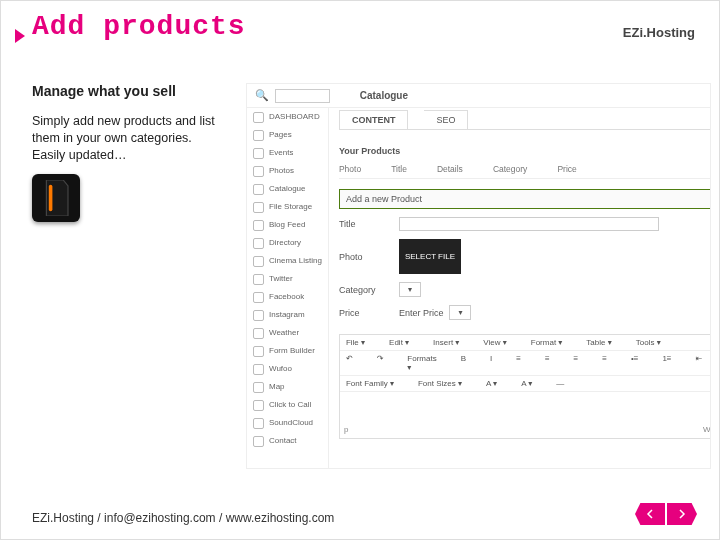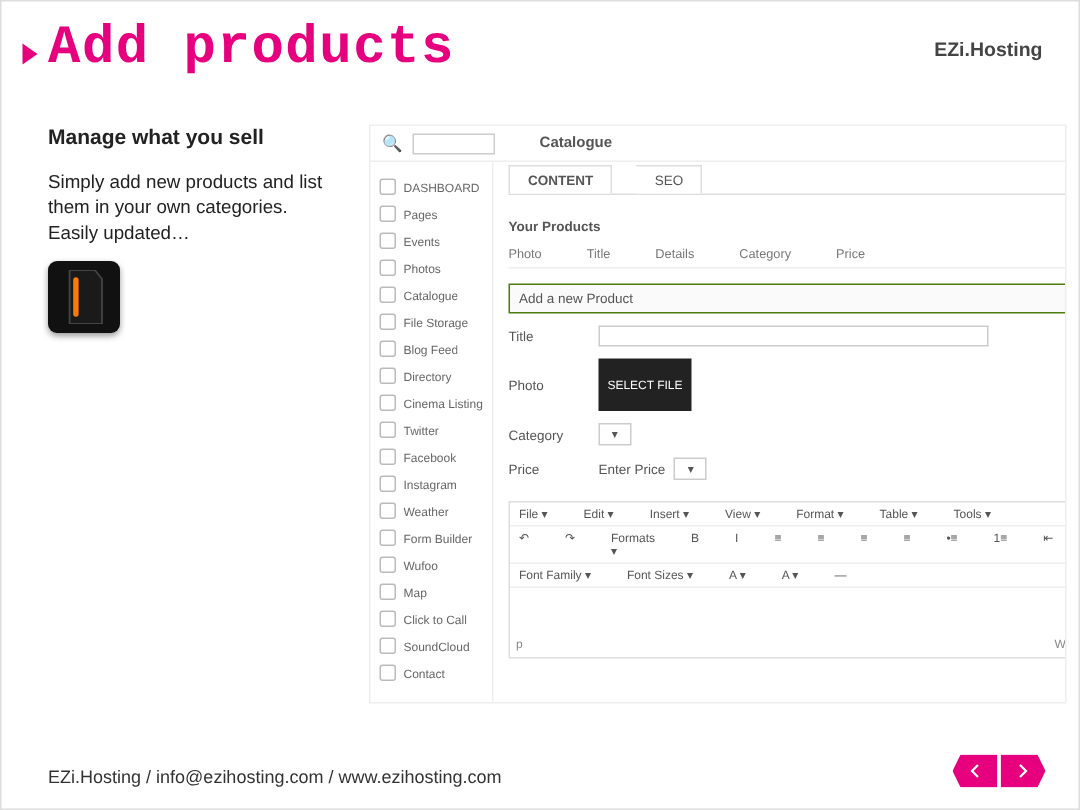--- a/index.html
+++ b/index.html
@@ -1,33 +1,33 @@
 <!DOCTYPE html>
 <html><head>
 <meta charset="utf-8">
 <style>
 *{box-sizing:border-box;margin:0;padding:0;font-family:Arial,Helvetica,sans-serif}
 html,body{width:720px;height:540px;background:#f4f4f4;overflow:hidden}
 .slide{position:relative;width:720px;height:540px;background:#fff;border:1px solid #ddd}
 .bullet{position:absolute;left:14px;top:28px;width:0;height:0;border-top:7px solid transparent;border-bottom:7px solid transparent;border-left:10px solid #e6007e}
-.title{position:absolute;left:31px;top:10px;font-family:"Courier New",monospace;font-weight:700;font-size:36px;color:#e6007e;letter-spacing:1px}
+.title{position:absolute;left:31px;top:10px;font-family:"Courier New",monospace;font-weight:700;font-size:28px;color:#e6007e;letter-spacing:1px}
 .brand{position:absolute;right:24px;top:24px;font-size:13px;font-weight:600;color:#444}
 .leftcol{position:absolute;left:31px;top:82px;width:205px}
 .subtitle{font-size:14px;font-weight:700;color:#222;margin-bottom:14px}
 .desc{font-size:12.5px;line-height:1.35;color:#222}
 .icon-box{margin-top:10px;width:48px;height:48px;background:#111;border-radius:6px;display:flex;align-items:center;justify-content:center;box-shadow:0 2px 4px rgba(0,0,0,.4)}
 .icon-box svg{width:30px;height:36px}
 .shot{position:absolute;left:245px;top:82px;right:8px;bottom:70px;background:#fff;border:1px solid #eee;font-size:9px;color:#666;overflow:hidden}
 .shot-header{height:24px;border-bottom:1px solid #eee;display:flex;align-items:center;padding:0 8px}
 .search-icon{font-size:11px;color:#999;margin-right:6px}
 .search-field{border:1px solid #ccc;height:14px;width:55px;font-size:8px;padding:0 3px}
 .crumb{flex:1;text-align:left;font-size:10px;color:#555;font-weight:600;padding-left:30px}
 .shot-body{display:flex;height:calc(100% - 24px)}
 .sidebar{width:100px;border-right:1px solid #eee;padding:4px 0}
-.sb-item{display:flex;align-items:flex-end;height:18px;padding:0 6px;gap:5px;cursor:pointer}
+.sb-item{display:flex;align-items:flex-start;height:18px;padding:0 6px;gap:5px;cursor:pointer}
 .sb-ico{width:11px;height:11px;border:1px solid #bbb;border-radius:2px;flex-shrink:0}
 .sb-lbl{font-size:8px;color:#666;white-space:nowrap;overflow:hidden;text-overflow:ellipsis}
 .content{flex:1;padding:0 10px}
 .tabs{display:flex;gap:16px;margin-top:2px}
 .tab{border:1px solid #ddd;border-bottom:none;padding:4px 12px;font-size:9px;color:#555;background:#fff;cursor:pointer}
 .tab+.tab{border-left:none}
 .tab.active{font-weight:700}
 .panel{border-top:1px solid #ddd;margin-top:0;padding-top:10px}
 .sec-title{font-size:9px;font-weight:700;color:#555;margin:6px 0 4px}
 .tbl-head{display:flex;gap:30px;font-size:8.5px;color:#777;border-bottom:1px solid #eee;padding:4px 0}

